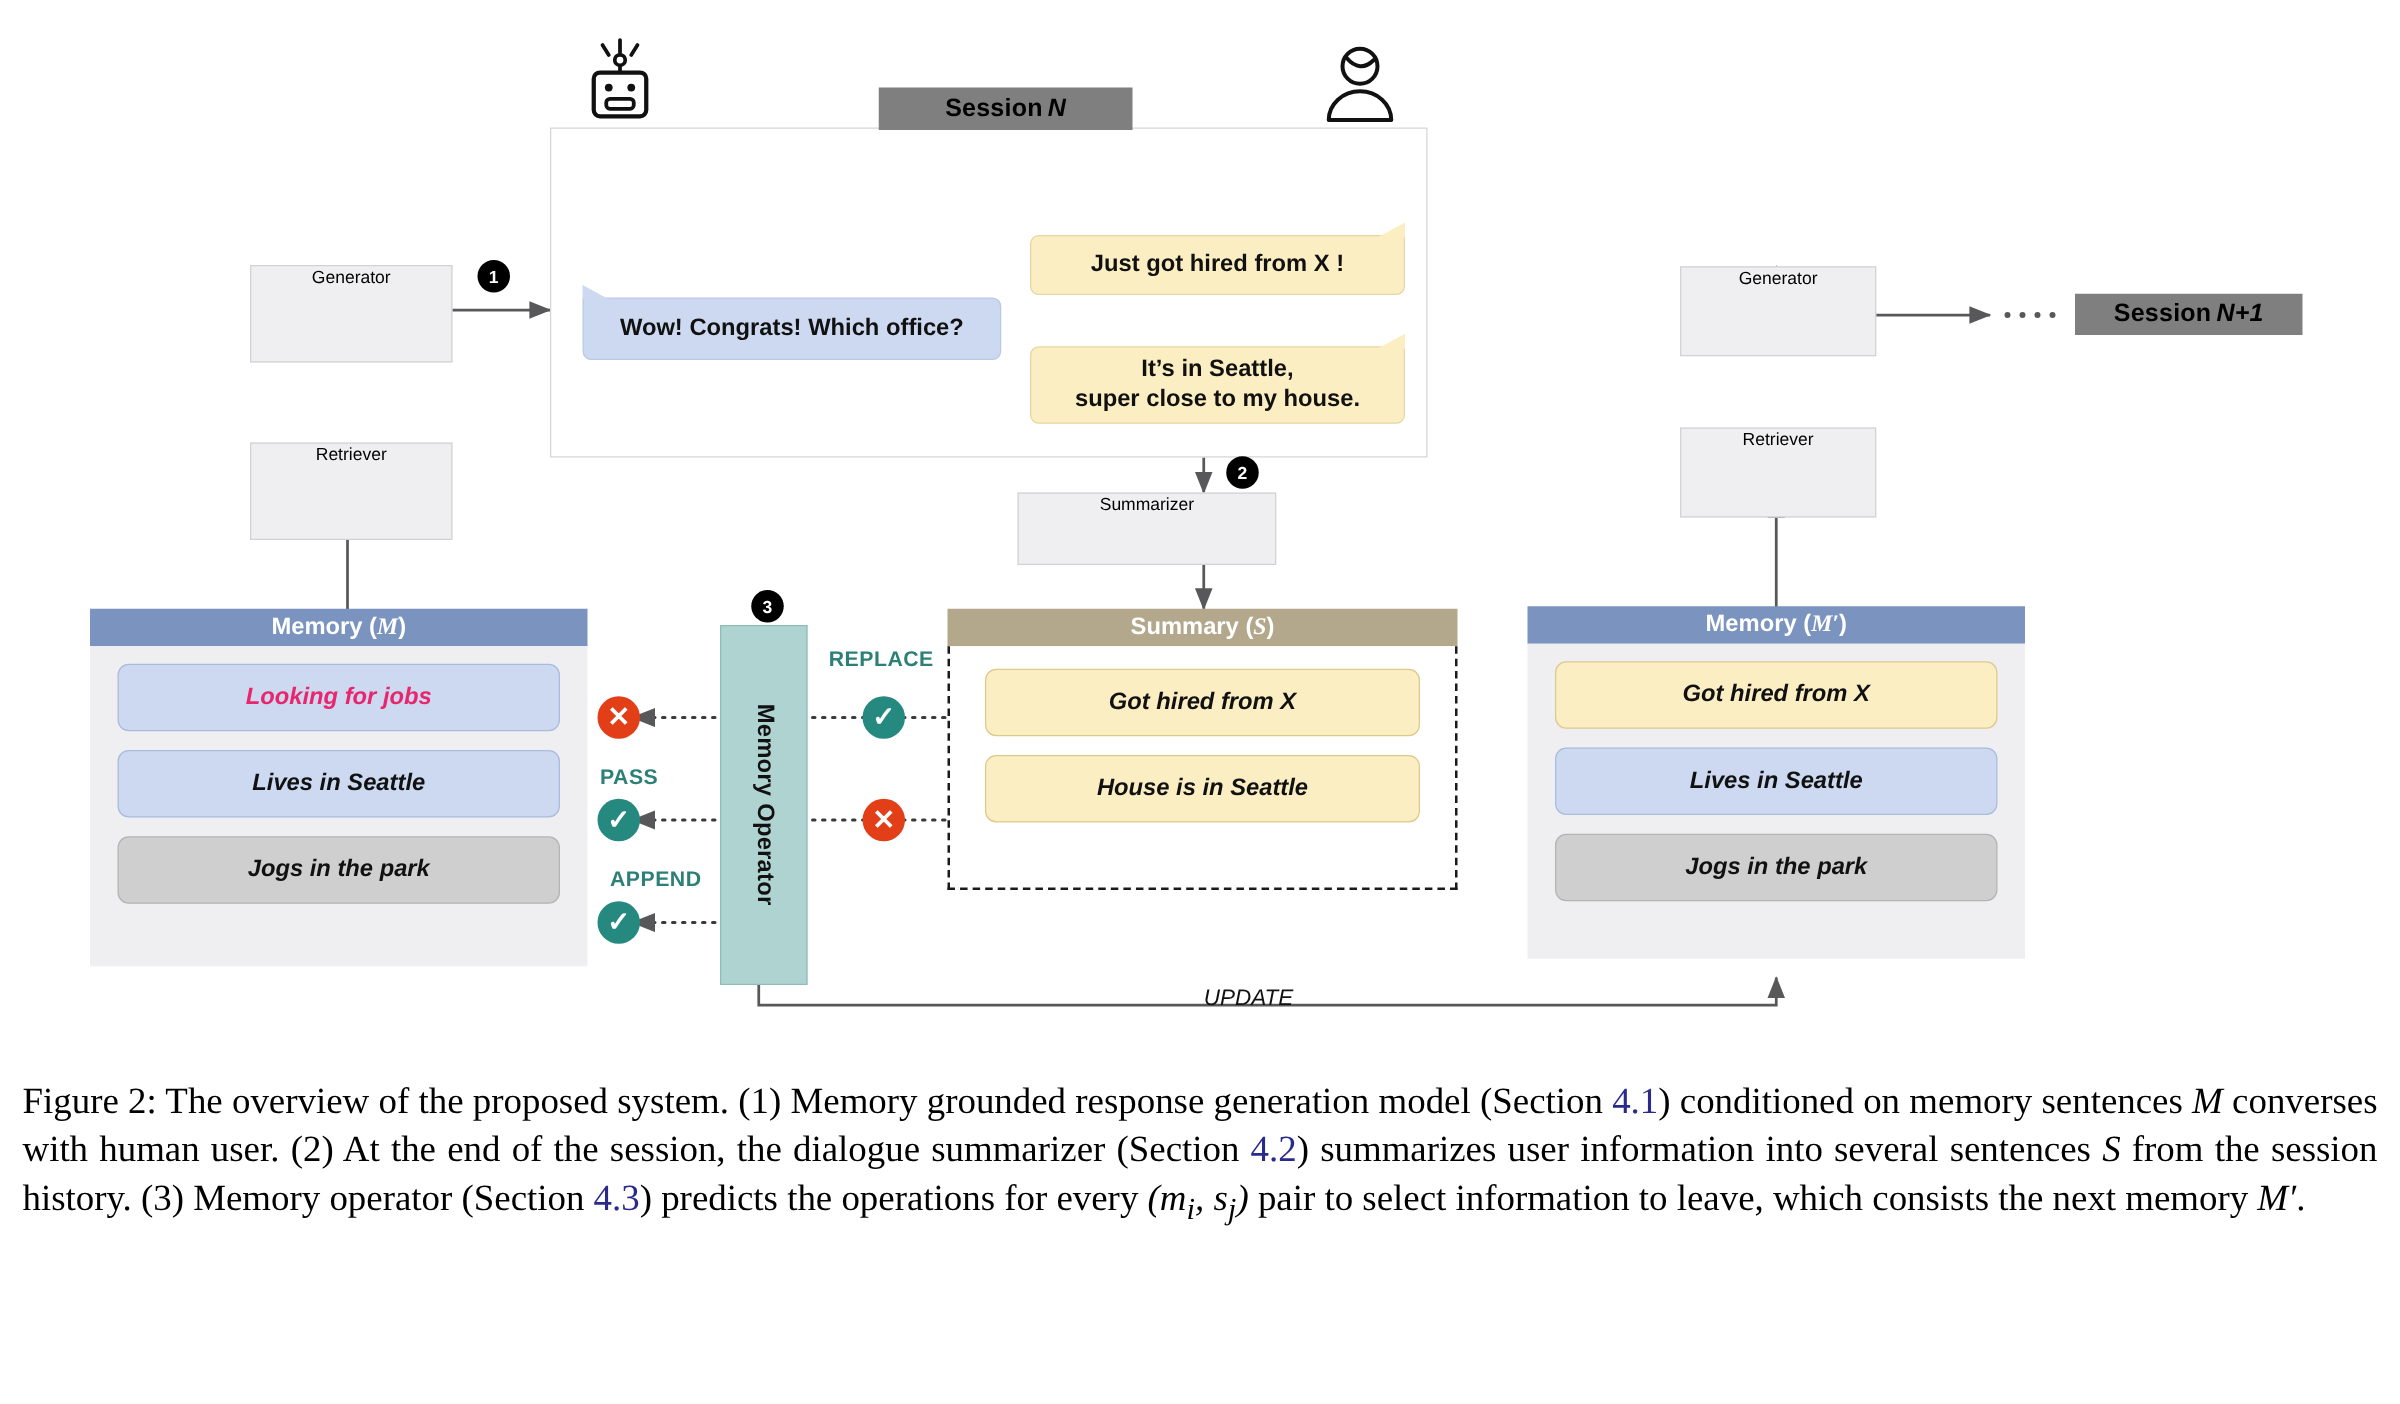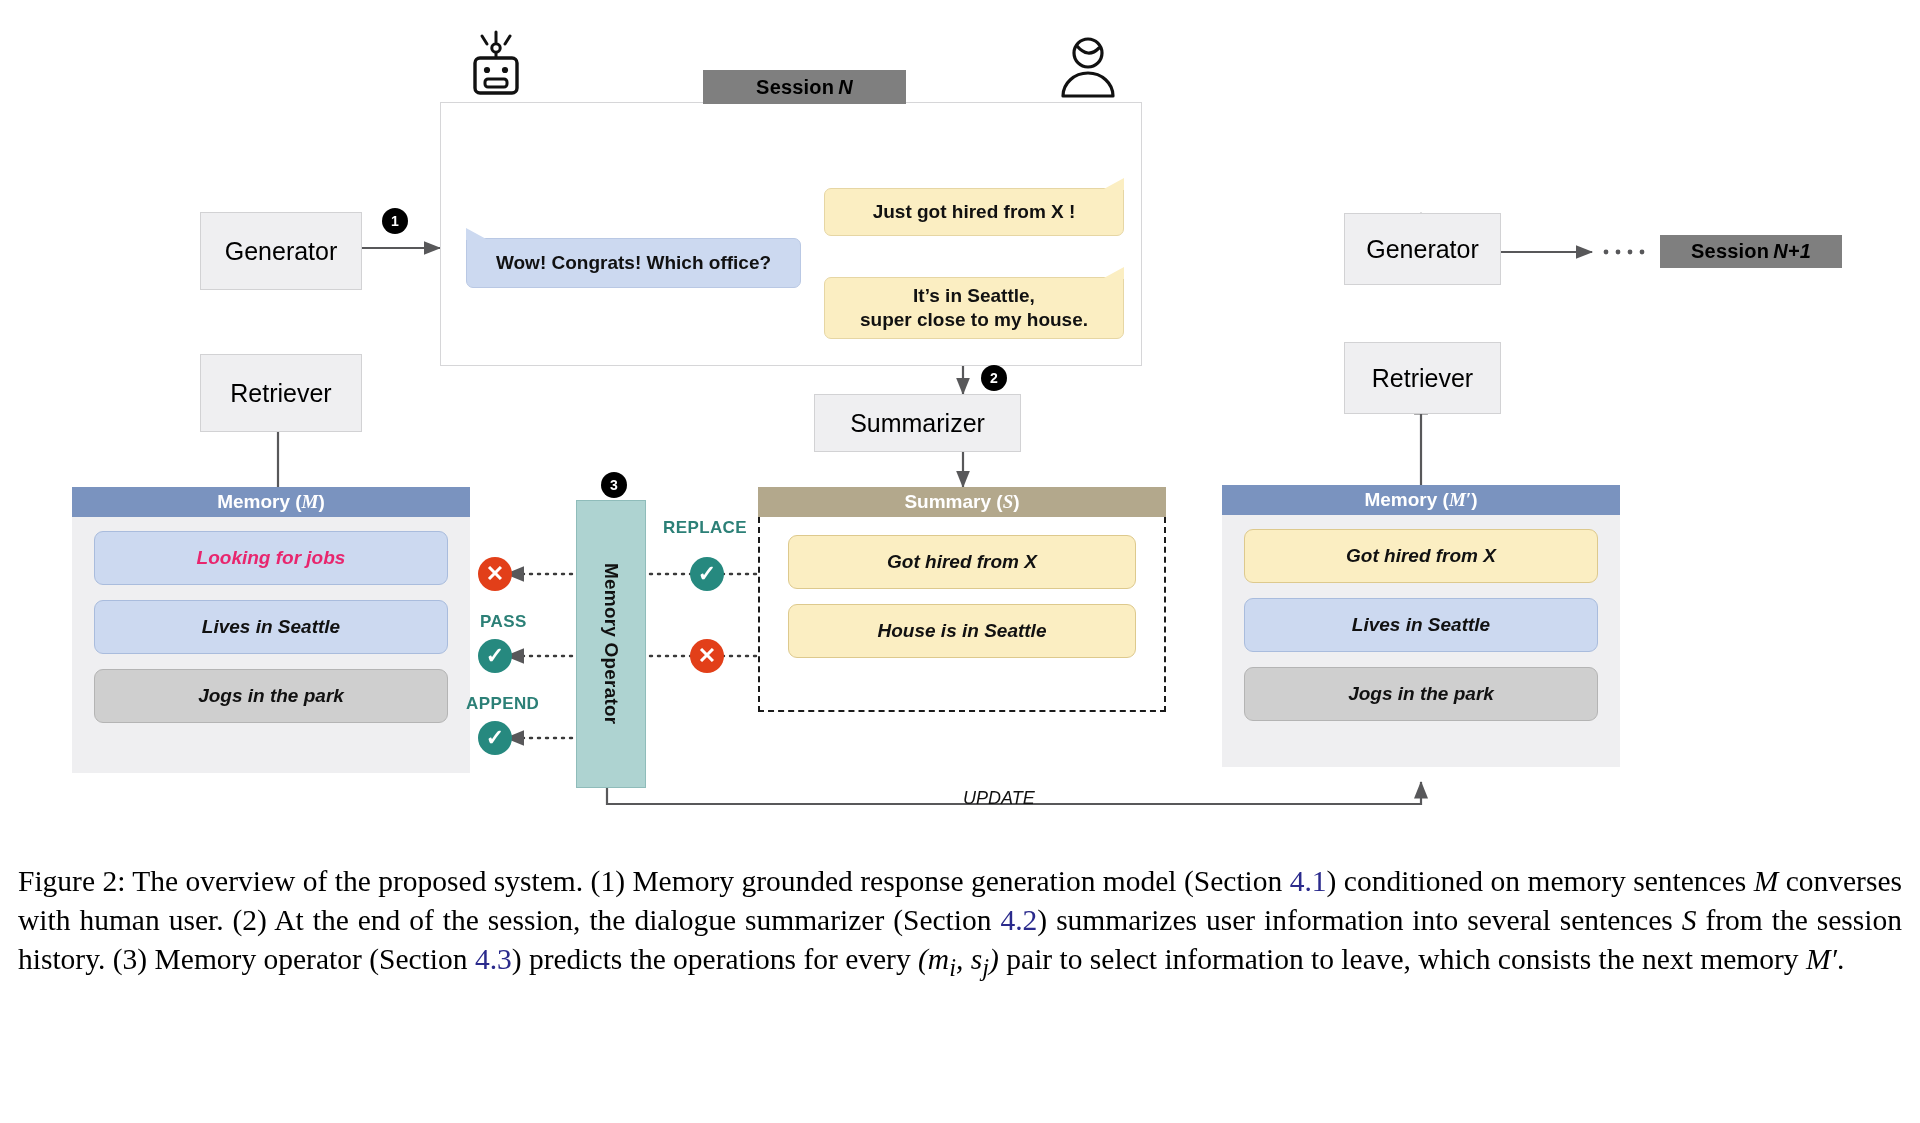--- a/index.html
+++ b/index.html
@@ -16,22 +16,22 @@
     position: absolute;
     left: 0; top: 0;
     width: 1920px; height: 855px;
   }
   .abs { position: absolute; }
 
   
   .proc-box {
     background: #efeff1;
     border: 1px solid #d2d2d4;
-    display: flex; align-items: center; justify-content: center;
-    font-size: 25px; color: #000;
+    display: flex; justify-content: center;
+    font-size: 14px; color: #000;
     font-family: "Liberation Sans", sans-serif;
   }
   .session-badge {
     background: #7f7f7f;
     color: #000000;
     display: flex; align-items: center; justify-content: center;
     font-size: 20px; font-weight: bold;
     letter-spacing: .2px;
   }
   .session-badge i { font-style: italic; padding-left:4px; }
@@ -299,21 +299,21 @@
     <span>Memory Operator</span>
   </div>
 
   <div class="abs op-icon op-no" style="left:478px; top:557px;">✕</div>
   <div class="abs op-icon op-ok" style="left:478px; top:639px;">✓</div>
   <div class="abs op-icon op-ok" style="left:478px; top:721px;">✓</div>
 
   <div class="abs op-label" style="left:480px; top:612px;">
     <span>PASS</span>
   </div>
-  <div class="abs op-label" style="left:466px; top:694px;">
+  <div class="abs op-label" style="left:488px; top:694px;">
     <span>APPEND</span>
   </div>
 
   <div class="abs op-icon op-ok" style="left:690px; top:557px;">✓</div>
   <div class="abs op-icon op-no" style="left:690px; top:639px;">✕</div>
 
   <div class="abs op-label" style="left:663px; top:518px;">
     <span>REPLACE</span>
   </div>
 

